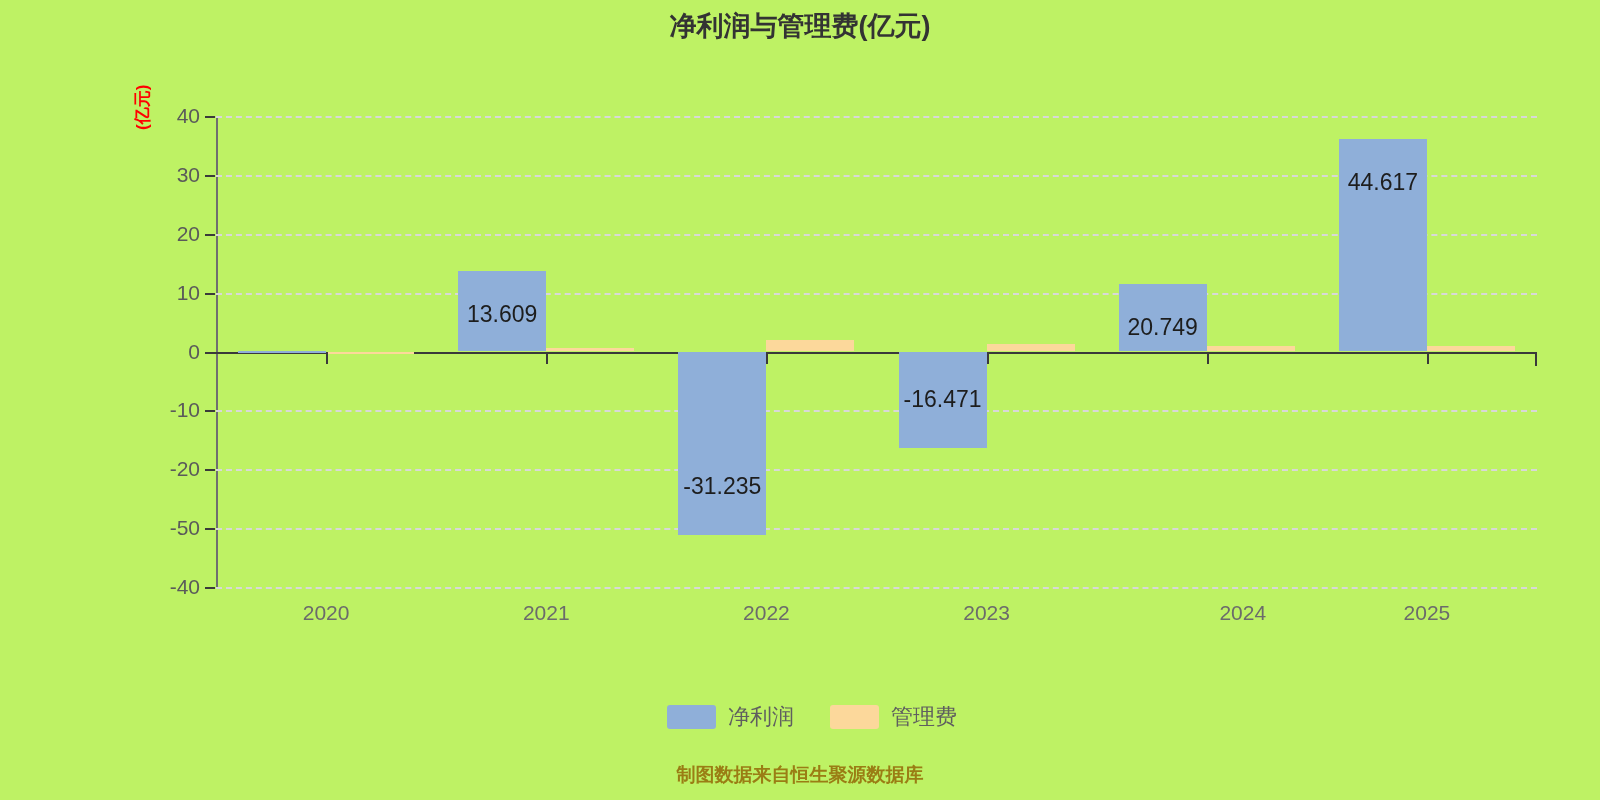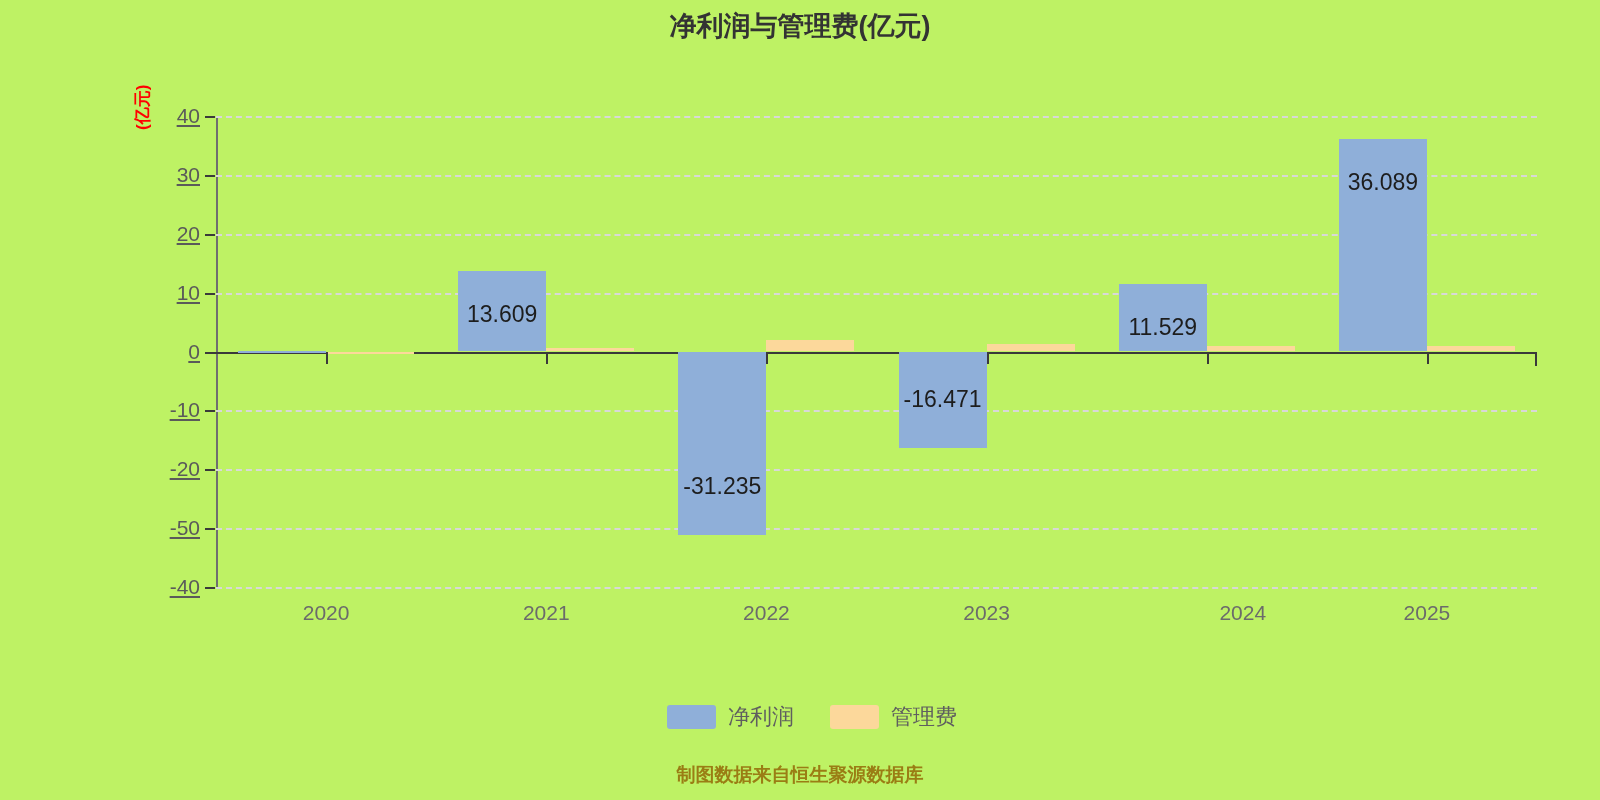--- a/index.html
+++ b/index.html
@@ -100,21 +100,20 @@
 
   .y-tick-label {
     position: absolute;
     right: 100%;
     margin-right: 16px;
     transform: translateY(-50%);
     font-size: 21px;
     color: #5a5a5a;
     white-space: nowrap;
     text-align: right;
-    text-decoration: underline;
   }
 
   .y-tick-wrap {
     position: absolute;
     left: 0;
     width: 0;
     height: 0;
   }
 
   
@@ -277,22 +276,22 @@
         <div class="x-label" style="left: 330.25px; top: 485px;">2021</div>
         <div class="x-label" style="left: 550.417px; top: 485px;">2022</div>
         <div class="x-label" style="left: 770.583px; top: 485px;">2023</div>
         <div class="x-label" style="left: 990.75px; top: 485px; margin-left: 36px;">2024</div>
         <div class="x-label" style="left: 1210.92px; top: 485px;">2025</div>
       </div>
     <div id="barlabels">
         <div class="bar-label" style="left: 286.217px; top: 185.377px;">13.609</div>
         <div class="bar-label" style="left: 506.383px; top: 357.396px;">-31.235</div>
         <div class="bar-label" style="left: 726.55px; top: 270.473px; text-align: center;">-16.471</div>
-        <div class="bar-label" style="left: 946.717px; top: 197.623px;">11.529</div>
-        <div class="bar-label" style="left: 1166.88px; top: 53.026px;">36.089</div>
+        <div class="bar-label" style="left: 946.717px; top: 197.623px;">20.749</div>
+        <div class="bar-label" style="left: 1166.88px; top: 53.026px;">44.617</div>
       </div>
   </div>
 
   <div id="legend">
       <div class="legend-item">
         <div class="legend-swatch" style="background: rgb(143, 175, 217);"></div>
         <div class="legend-label">净利润</div>
       </div>
       <div class="legend-item">
         <div class="legend-swatch" style="background: rgb(252, 216, 155);"></div>

